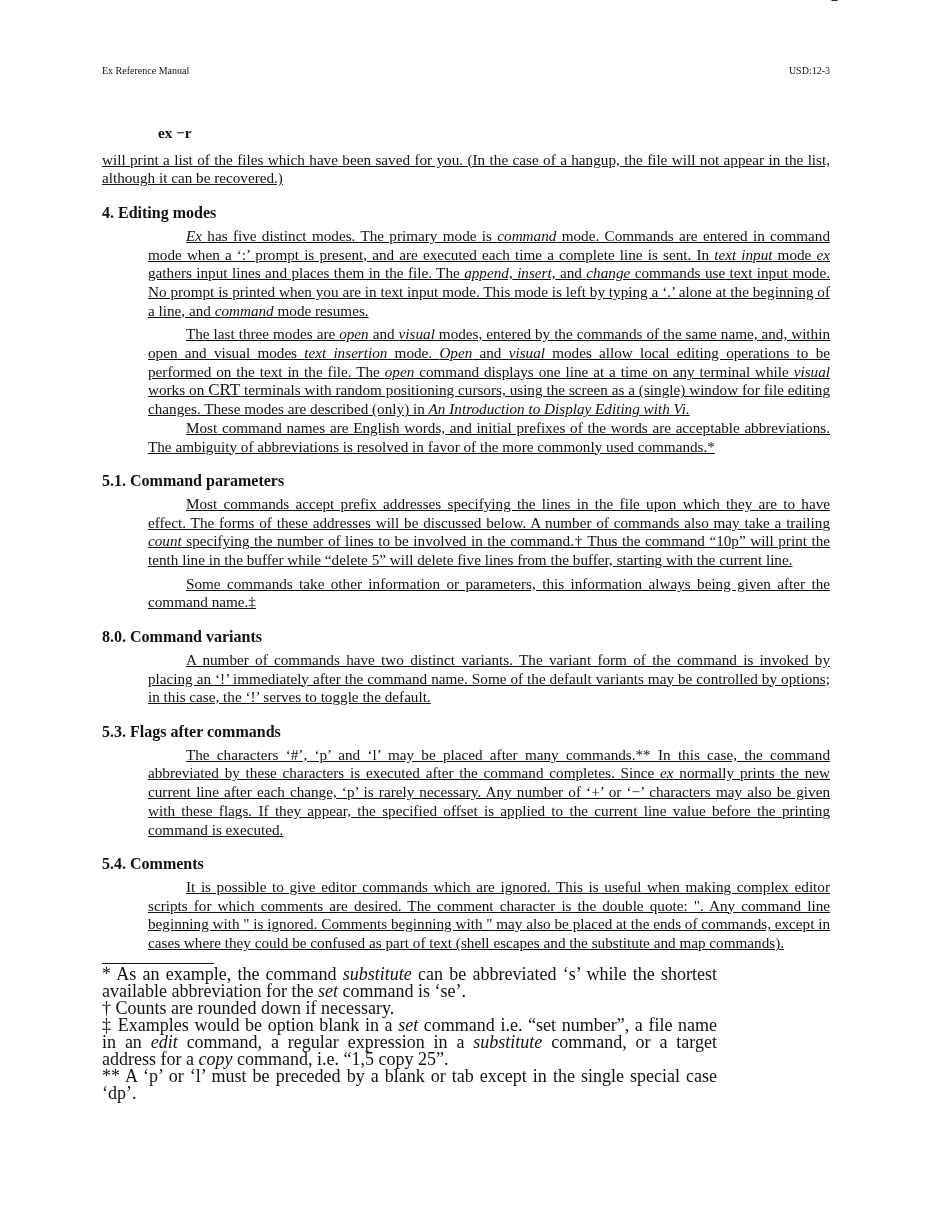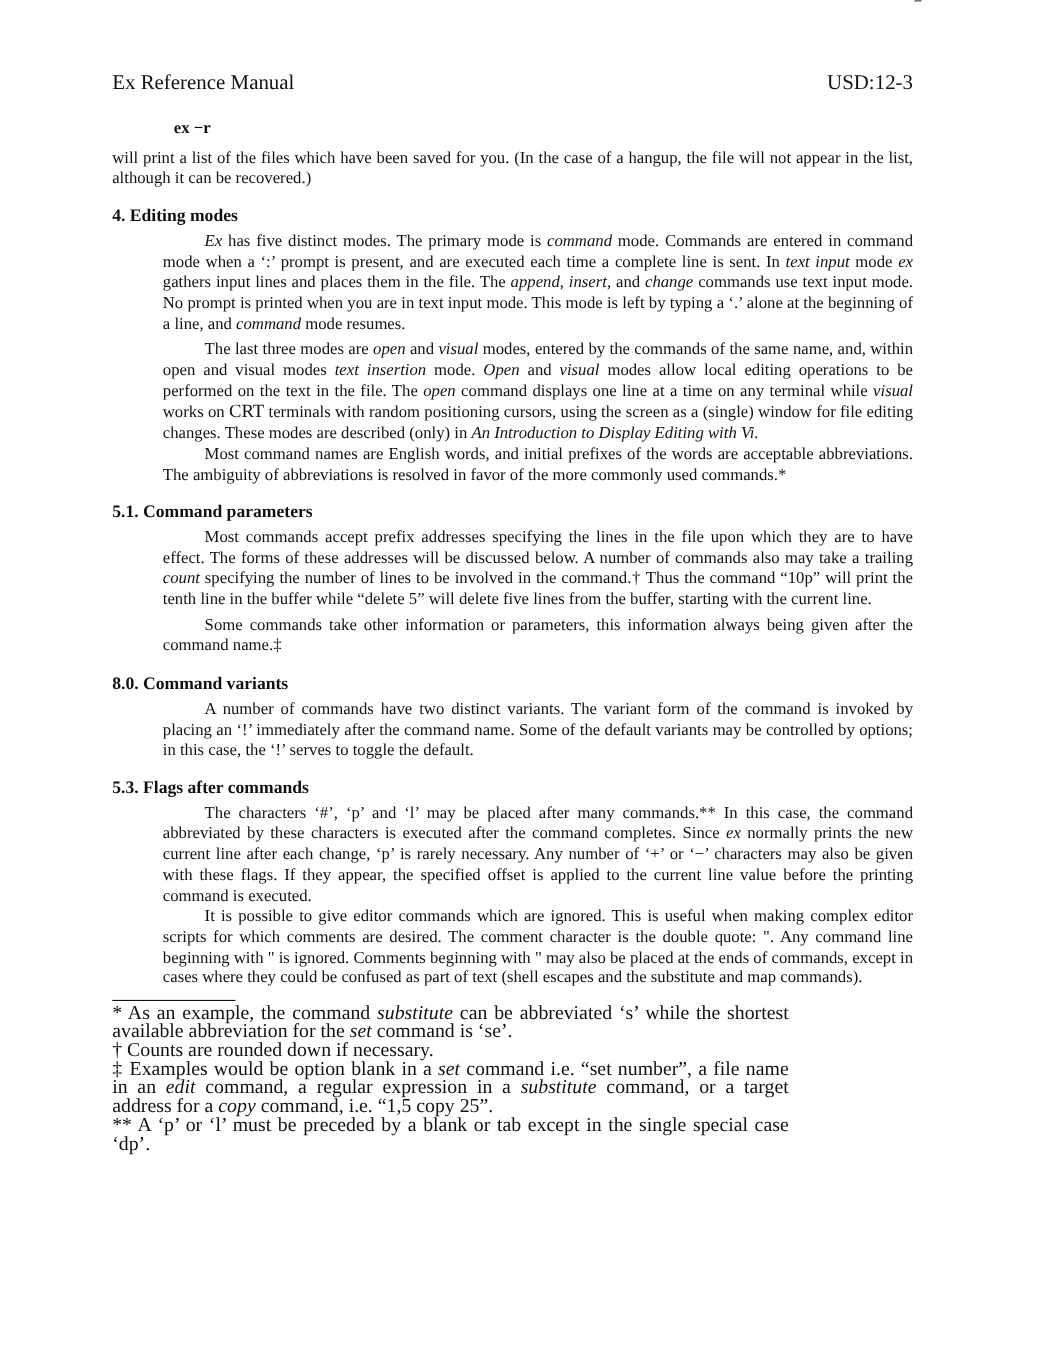--- a/index.html
+++ b/index.html
@@ -1,24 +1,24 @@
 <!DOCTYPE html>
 <html><head>
 <meta charset="utf-8">
 <style>
   html, body { margin: 0; padding: 0; background: #ffffff; }
   body {
     width: 950px; height: 1230px; position: relative; overflow: hidden;
     font-family: "Liberation Serif", serif; color: #111; font-size: 15.2px;
   }
   .corner-mark { position: absolute; left: 831px; top: -7px; font-size: 12px; letter-spacing: -1px; }
-  .hdr { position: absolute; top: 65px; left: 102px; width: 728px; display: flex; justify-content: space-between; font-size: 19px; }
-  .page { position: absolute; left: 102px; top: 108px; width: 728px; line-height: 18.7px; }
+  .hdr { position: absolute; top: 65px; left: 102px; width: 728px; display: flex; justify-content: space-between; font-size: 10px; }
+  .page { position: absolute; left: 102px; top: 124px; width: 728px; line-height: 18.7px; }
   .cmd { font-weight: bold; margin-left: 56px; margin-bottom: 8px; }
-  p { margin: 0; text-align: justify; text-align-last: left; }
+  p { margin: 0; text-align: justify; text-align-last: left; text-decoration: underline; }
   p.ind { text-indent: 38px; margin-left: 46px; }
   .gap { margin-top: 5px; }
   h3 { margin: 16px 0 4px 0; font-size: 16px; font-weight: bold; line-height: 18.7px; }
   i { font-style: italic; }
   .sc { font-size: 17px; }
   .fnrule { width: 112px; border-top: 1px solid #111; margin-top: 10px; margin-bottom: 2px; }
   .fn { font-size: 18px; line-height: 17px; width: 615px; text-align: justify; text-align-last: left; }
 </style>
 </head>
 <body>
@@ -43,20 +43,21 @@
   <h3>5.1.  Command parameters</h3>
   <p class="ind"><span>Most commands accept prefix addresses specifying the lines in the file upon which they are to have effect.  The forms of these addresses will be discussed below.  A number of commands also may take a trailing </span><i>count</i><span> specifying the number of lines to be involved in the command.†  Thus the command “10p” will print the tenth line in the buffer while “delete 5” will delete five lines from the buffer, starting with the current line.</span></p>
   <p class="ind gap">Some commands take other information or parameters, this information always being given after the command name.‡</p>
 
   <h3>8.0.  Command variants</h3>
   <p class="ind">A number of commands have two distinct variants.  The variant form of the command is invoked by placing an ‘!’ immediately after the command name.  Some of the default variants may be controlled by options; in this case, the ‘!’ serves to toggle the default.</p>
 
   <h3>5.3.  Flags after commands</h3>
   <p class="ind"><span>The characters ‘#’, ‘p’ and ‘l’ may be placed after many commands.**  In this case, the command abbreviated by these characters is executed after the command completes.  Since </span><i>ex</i><span> normally prints the new current line after each change, ‘p’ is rarely necessary.  Any number of ‘+’ or ‘−’ characters may also be given with these flags.  If they appear, the specified offset is applied to the current line value before the printing command is executed.</span></p>
 
+  <h3>5.4.  Comments</h3>
   <p class="ind">It is possible to give editor commands which are ignored.  This is useful when making complex editor scripts for which comments are desired.  The comment character is the double quote: ".  Any command line beginning with " is ignored.  Comments beginning with " may also be placed at the ends of commands, except in cases where they could be confused as part of text (shell escapes and the substitute and map commands).</p>
 
   <div class="fnrule"></div>
   <div class="fn"><span>* As an example, the command </span><i>substitute</i><span> can be abbreviated ‘s’ while the shortest available abbreviation for the </span><i>set</i><span> command is ‘se’.</span></div>
   <div class="fn">† Counts are rounded down if necessary.</div>
   <div class="fn"><span>‡ Examples would be option blank in a </span><i>set</i><span> command i.e. “set number”, a file name in an </span><i>edit</i><span> command, a regular expression in a </span><i>substitute</i><span> command, or a target address for a </span><i>copy</i><span> command, i.e. “1,5 copy 25”.</span></div>
   <div class="fn">** A ‘p’ or ‘l’ must be preceded by a blank or tab except in the single special case ‘dp’.</div>
 </div>
 
 </body></html>

